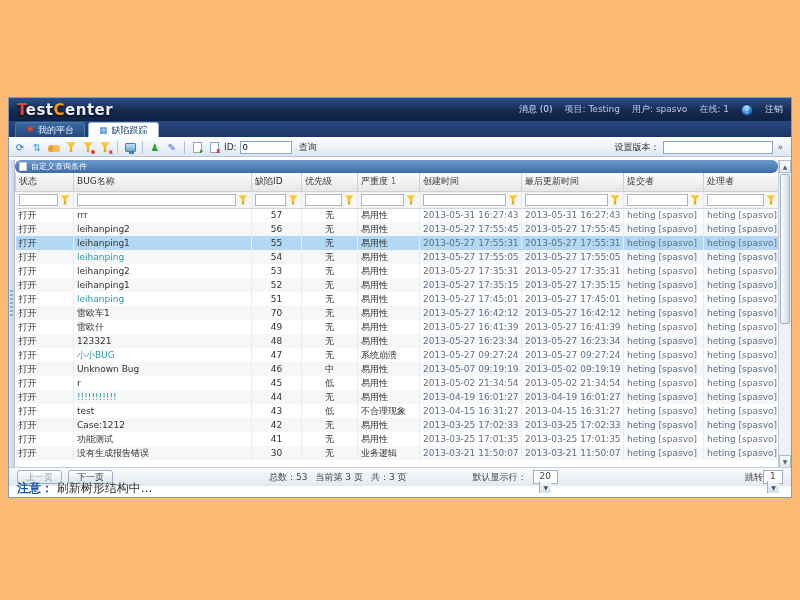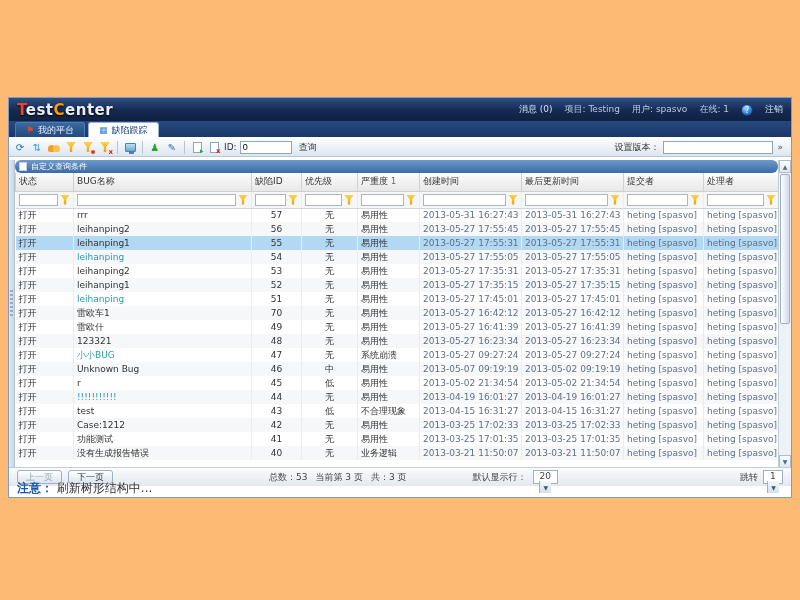--- a/index.html
+++ b/index.html
@@ -75,21 +75,21 @@
 
   
   .pager { position:absolute; left:0; right:0; bottom:11px; height:19px; background:linear-gradient(#fafbfc,#e3e9f0); border-top:1px solid #c2cdd8; display:flex; align-items:center; font-size:9px; color:#444; padding:0 8px; gap:6px; }
   .pg-btn { height:14px; padding:0 8px; font-size:9px; border:1px solid #9fb0c2; border-radius:3px; background:linear-gradient(#fff,#dce4ed); cursor:pointer; color:#333; }
   .pg-btn.disabled { color:#9aa5b1; cursor:default; }
   .pg-center { margin-left:150px; display:flex; gap:8px; }
   .pg-per { margin-left:60px; display:flex; align-items:center; gap:6px; }
   .selbox { display:flex; align-items:center; border:1px solid #9fb0c2; background:#fff; height:14px; font-size:9px;flex-direction:column; }
   .selbox .val { padding:0 6px; min-width:18px; }
   .selbox .arr { width:12px; height:100%; background:linear-gradient(#f4f8fc,#d7e1ea); border-left:1px solid #9fb0c2; font-size:6px; color:#456; text-align:center; line-height:13px; cursor:pointer; }
-  .pg-jump { margin-left:auto; display:flex; align-items:center; gap:5px; }
+  .pg-jump { margin-left:auto; display:flex; align-items:center; }
 
   .note { position:absolute; left:8px; bottom:0px; font-size:12px; color:#333; }
   .note b { color:#1a56a8; }
 </style>
 </head>
 <body>
 
 <div class="page">
   <div class="app">
 
@@ -433,21 +433,21 @@
     <td class="c-pri">无</td>
     <td class="c-sev">易用性</td>
     <td class="c-date">2013-03-25 17:01:35</td>
     <td class="c-date">2013-03-25 17:01:35</td>
     <td class="c-sub">heting [spasvo]</td>
     <td class="c-hand">heting [spasvo]</td>
   </tr>
               <tr>
     <td class="c-status">打开</td>
     <td class="c-name">没有生成报告错误</td>
-    <td class="c-id">40</td>
+    <td class="c-id">30</td>
     <td class="c-pri">无</td>
     <td class="c-sev">业务逻辑</td>
     <td class="c-date">2013-03-21 11:50:07</td>
     <td class="c-date">2013-03-21 11:50:07</td>
     <td class="c-sub">heting [spasvo]</td>
     <td class="c-hand">heting [spasvo]</td>
   </tr>
             </tbody>
         </table>
       </div>

